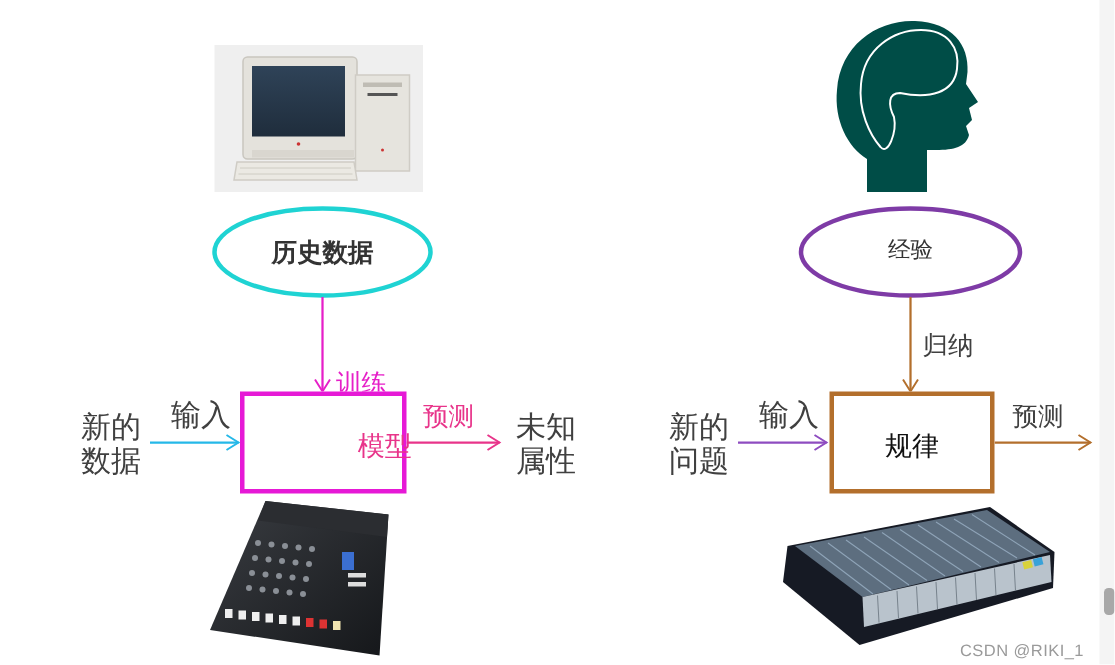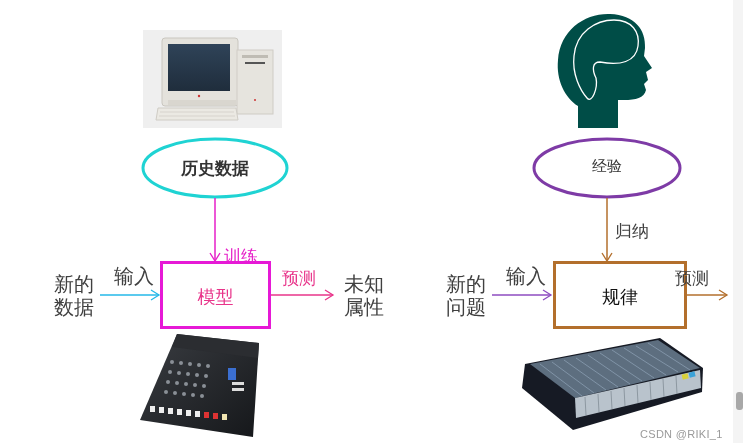--- a/index.html
+++ b/index.html
@@ -151,38 +151,38 @@
     <rect x="682" y="374" width="6" height="5" fill="#d8d23a" transform="rotate(-14 685 376)"></rect>
     <rect x="689" y="372" width="6" height="5" fill="#3aa2d8" transform="rotate(-14 692 374)"></rect>
   </g>
 </svg>
 
 <div class="ellipse-text serif" style="left:143px; top:157px; width:144px; font-size:17px;font-weight:bold;">历史数据</div>
 
 <div class="lbl" style="left:224px; top:221px; color:#e61fc8;margin-top:25px;">训练</div>
 
 <div class="box" style="left:160px; top:261px; width:111px; height:68px; border:3px solid #e619d6;">
-  <div class="box-text" style="top:21px; color:#e8348a;">模型</div>
+  <div class="box-text" style="top:21px; color:#e8348a;padding-left:41px;">模型</div>
 </div>
 
 <div class="lbl serif" style="left:54px; top:274px;">新的</div>
 <div class="lbl serif" style="left:54px; top:297px;">数据</div>
 
 <div class="lbl serif" style="left:114px; top:266px;">输入</div>
 
 <div class="lbl" style="left:282px; top:268px; color:#e8348a;">预测</div>
 
 <div class="lbl serif" style="left:344px; top:274px;">未知</div>
 <div class="lbl serif" style="left:344px; top:297px;">属性</div>
 
 <div class="ellipse-text" style="left:534px; top:157px; width:146px; font-size:15px;">经验</div>
 
 <div class="lbl" style="left:615px; top:221px;">归纳</div>
 
-<div class="box" style="left:553px; top:261px; width:134px; height:68px; border:3px solid #b36f2c;">
+<div class="box" style="left:553px; top:261px; width:110px; height:68px; border:3px solid #b36f2c;">
   <div class="box-text" style="top:21px; color:#111;">规律</div>
 </div>
 
 <div class="lbl serif" style="left:446px; top:274px;">新的</div>
 <div class="lbl serif" style="left:446px; top:297px;">问题</div>
 
 <div class="lbl serif" style="left:506px; top:266px;">输入</div>
 
 <div class="lbl" style="left:675px; top:268px;">预测</div>
 

